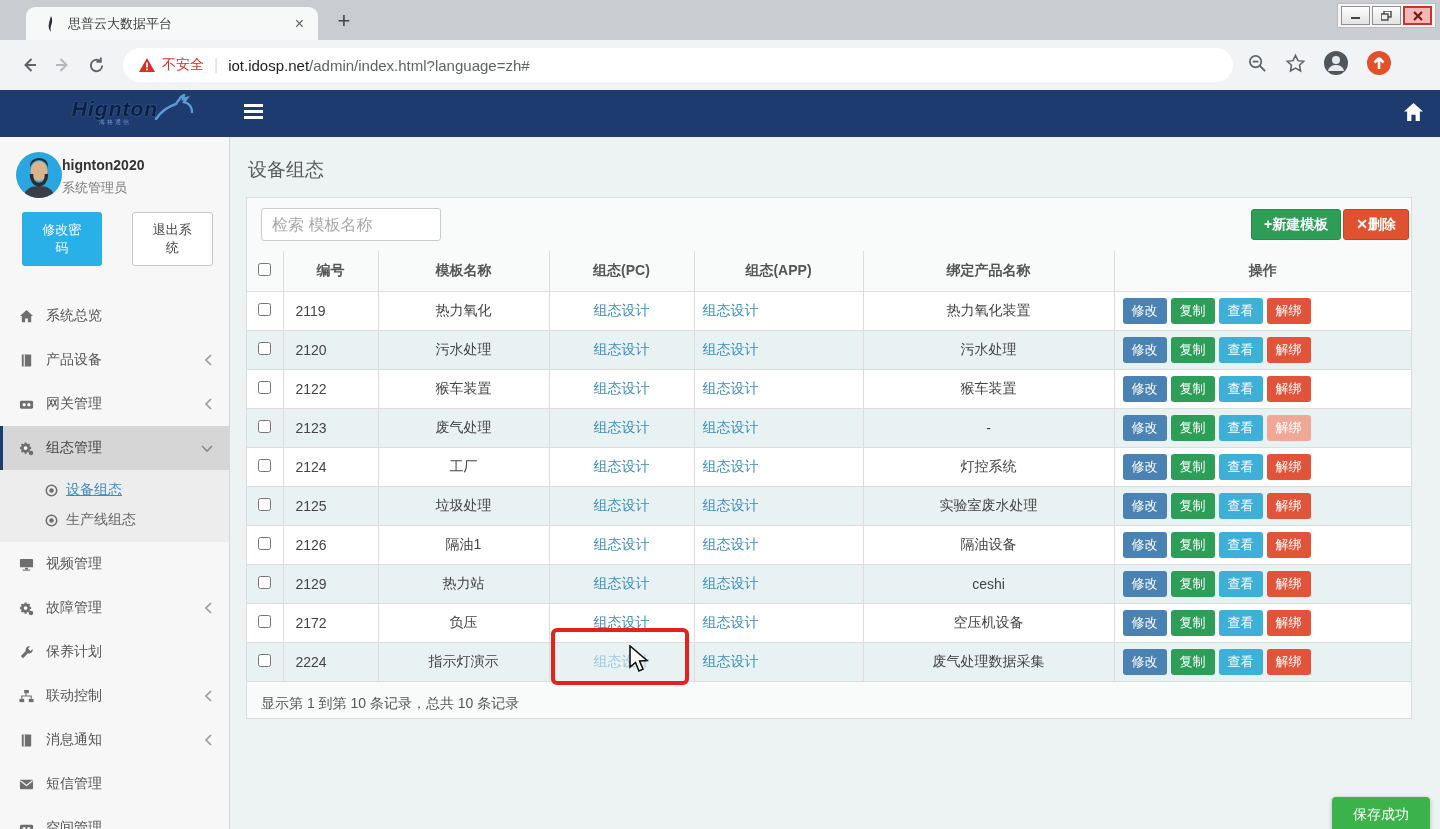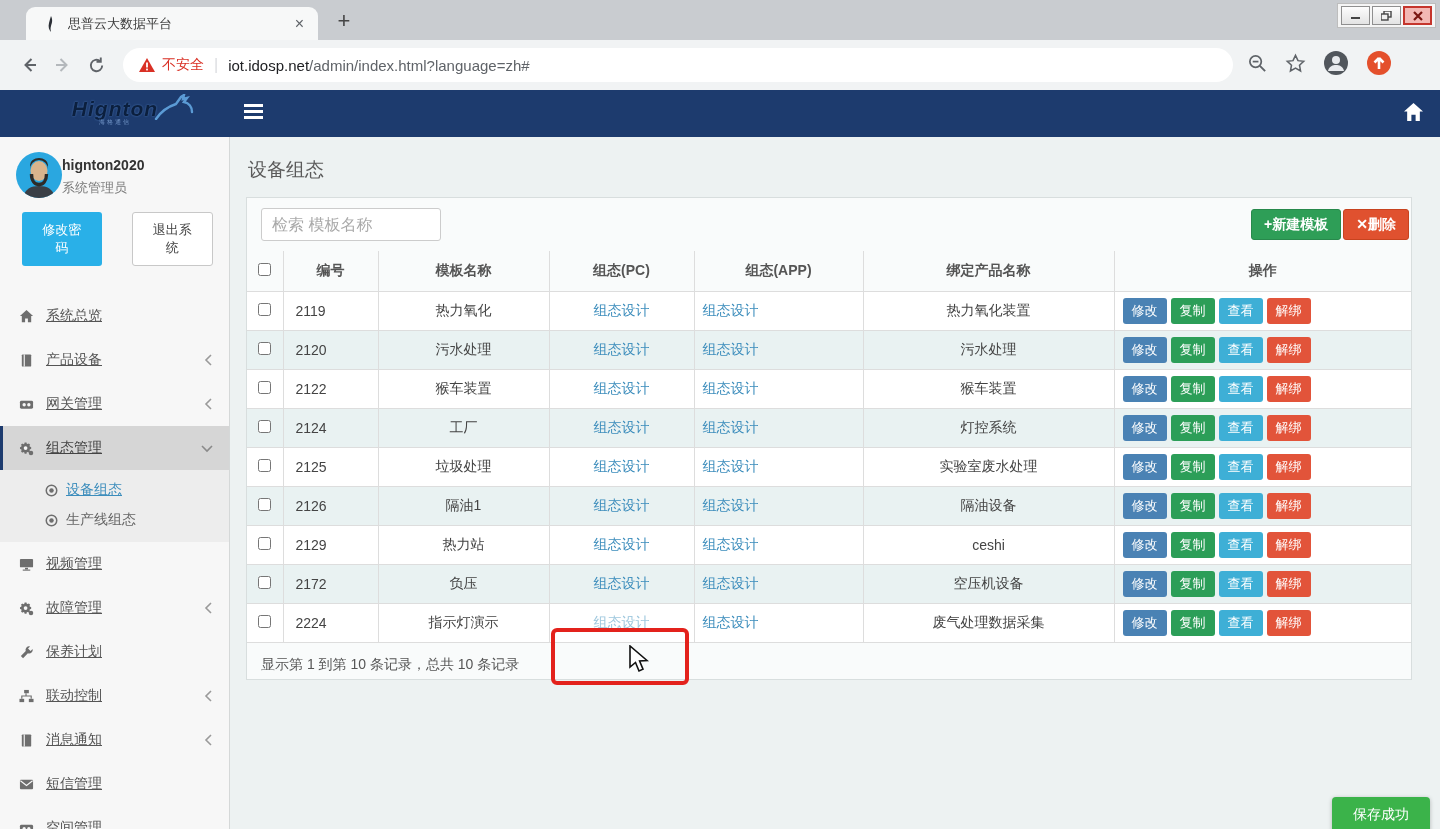--- a/index.html
+++ b/index.html
@@ -49,21 +49,21 @@
   .userpanel { display:flex; padding:15px 14px 4px 16px; }
   .uname { font-size:14px; font-weight:bold; color:#333; margin-top:5px; }
   .urole { font-size:13px; color:#7a7a7a; margin-top:6px; }
   .ubtns { display:flex; padding:10px 16px 16px 22px; gap:30px; }
   .btn-pass { background:var(--btn_password,#29b0e8); color:#fff; border:none; font-size:13px;
               padding:8px 15px; border-radius:3px; }
   .btn-exit { background:#fff; color:#444; border:1px solid #c8c8c8; font-size:13px;
               padding:8px 15px; border-radius:3px; }
 
   .menu { margin-top:12px; font-size:14px; color:#555; }
-  .mi { height:44px; display:flex; align-items:center; padding:0 16px 0 19px; cursor:default;text-decoration:underline; }
+  .mi { height:44px; display:flex; align-items:center; padding:0 16px 0 19px; cursor:default; }
   .mi .mic { width:24px; display:flex; }
   .mi .mil { flex:1; padding-left:3px; }
   .mi .chev { color:#9a9a9a; display:flex; }
   .mi.active { background:#d6d6d6; border-left:3px solid var(--navy,#1d3b6e); padding-left:16px; color:#444; }
   .submenu { background:#ededed; padding:5px 0 7px; }
   .smi { height:30px; display:flex; align-items:center; padding-left:44px; font-size:14px; color:#666; }
   .smi .mic { width:22px; display:flex; }
   .smi.active .sml { color:var(--link,#3c8dbc); text-decoration:underline; }
 
   .main { position:absolute; left:230px; top:47px; right:0; bottom:0; background:#edf2f2; padding:18px 16px; }
@@ -446,20 +446,29 @@
               <td><input type="checkbox" style=""></td>
               <td class="c-id">2122</td>
               <td>猴车装置</td>
               <td><a class="lnk">组态设计</a></td>
               <td class="c-app"><a class="lnk">组态设计</a></td>
               <td>猴车装置</td>
               <td class="c-act"><button class="act edit">修改</button><button class="act copy">复制</button><button class="act view">查看</button><button class="act unbind">解绑</button></td>
             </tr>
             <tr>
               <td><input type="checkbox" style=""></td>
+              <td class="c-id">2123</td>
+              <td>废气处理</td>
+              <td><a class="lnk">组态设计</a></td>
+              <td class="c-app"><a class="lnk">组态设计</a></td>
+              <td>-</td>
+              <td class="c-act"><button class="act edit">修改</button><button class="act copy">复制</button><button class="act view">查看</button><button class="act unbind dis">解绑</button></td>
+            </tr>
+            <tr>
+              <td><input type="checkbox" style=""></td>
               <td class="c-id">2124</td>
               <td>工厂</td>
               <td><a class="lnk">组态设计</a></td>
               <td class="c-app"><a class="lnk">组态设计</a></td>
               <td>灯控系统</td>
               <td class="c-act"><button class="act edit">修改</button><button class="act copy">复制</button><button class="act view">查看</button><button class="act unbind">解绑</button></td>
             </tr>
             <tr>
               <td><input type="checkbox" style=""></td>
               <td class="c-id">2125</td>

